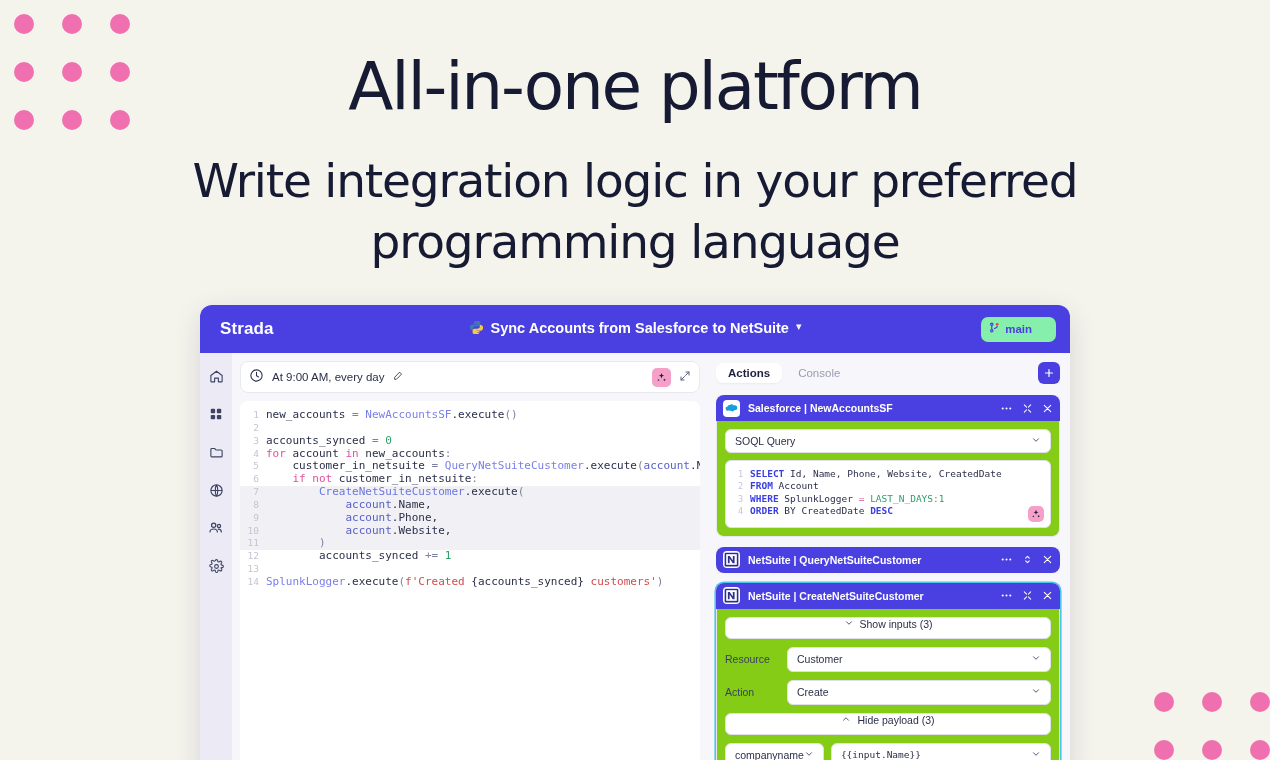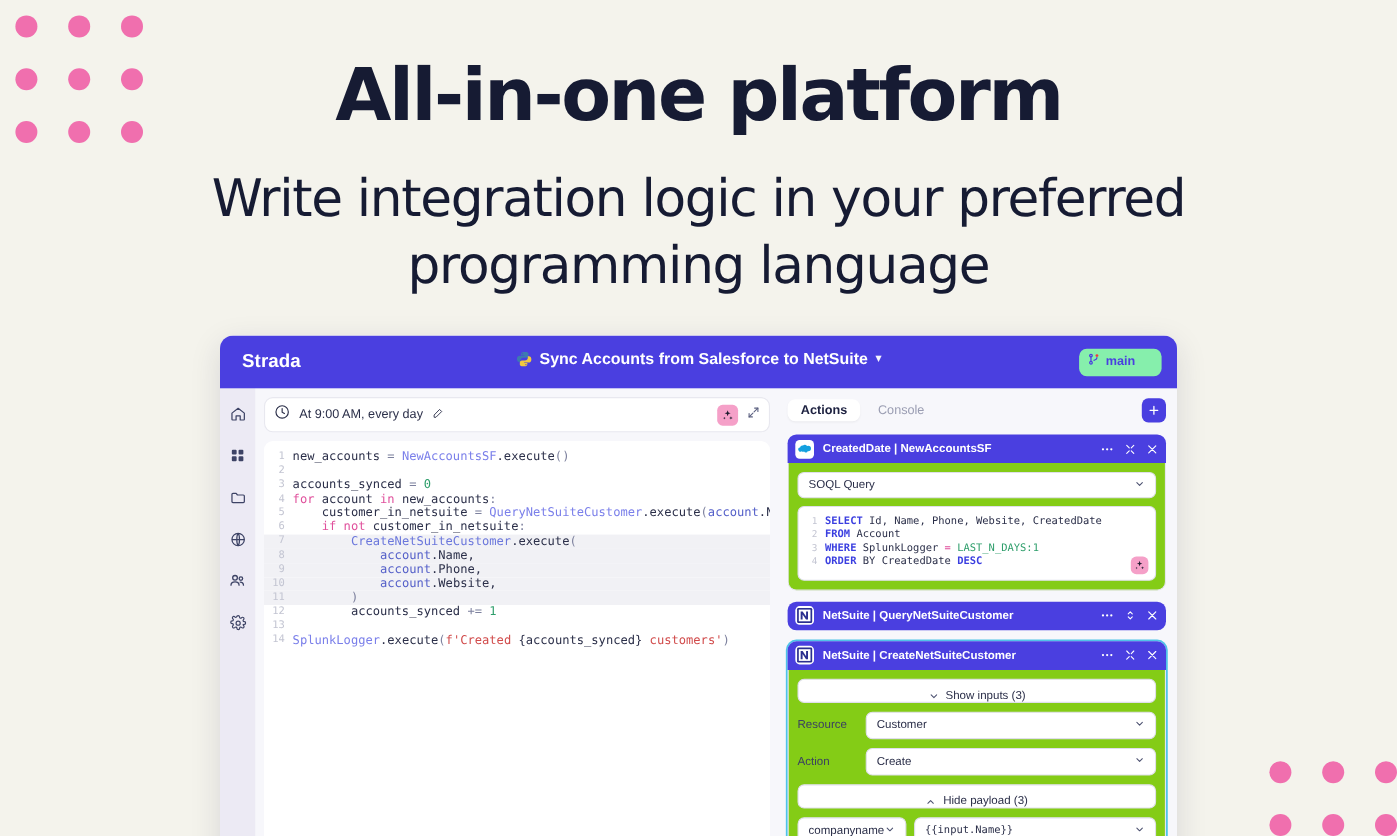--- a/index.html
+++ b/index.html
@@ -15,21 +15,21 @@
   #dots-tl { top: 0px; left: 0px; }
   #dots-br { bottom: -14px; right: -14px; }
   .dot { width: 20px; height: 20px; border-radius: 50%; }
   .dot-cell { width: 48px; height: 48px; display: flex; align-items: center; justify-content: center; }
 
   
   .hero { position: absolute; top: 0; left: 0; width: 1270px; text-align: center; }
   .hero h1 {
     font-size: 66px;
     line-height: 1;
-    font-weight: 700;
+    font-weight: 400;
     color: #161b33;
     letter-spacing: -2.2px;
     margin-top: 54px;
     font-family: "DejaVu Sans", sans-serif;
   }
   .hero h2 {
     font-size: 47px;
     line-height: 1.30;
     font-weight: 400;
     color: #161b33;
@@ -282,21 +282,21 @@
     border-radius: 5px;
     display: flex; align-items: center; justify-content: center;
     color: #1b1b2e;
   }
   .toggle-bar {
     background: #fff;
     border: 1px solid #dfdfea;
     border-radius: 6px;
     height: 22px;
     display: flex;
-    align-items: flex-end;
+    align-items: flex-start;
     justify-content: center;
     gap: 6px;
     font-size: 10.5px;
     color: #2b2f49;
   }
   .field-row { display: flex; align-items: center; gap: 8px; margin-top: 8px; }
   .field-label { width: 54px; flex: 0 0 54px; font-size: 10.5px; color: #3b4061; }
   .field-row .select-box { flex: 1 1 auto; height: 25px; }
   .payload-row { display: flex; align-items: center; gap: 7px; margin-top: 8px; }
   .payload-row .key { flex: 0 0 90px; }
@@ -494,21 +494,21 @@
         </div>
       </div>
       <div id="cards-host">
           <div class="card open">
             <div class="card-head">
               <div class="app-ico">
                 <svg width="15" height="15" viewBox="0 0 24 24">
                   <path d="M9.6 6.4a3.6 3.6 0 0 1 5.9.8 4 4 0 0 1 1.7-.4 4 4 0 1 1 0 8 3.9 3.9 0 0 1-.8-.1 2.9 2.9 0 0 1-5.2.6 3.3 3.3 0 0 1-1.4.3 3.4 3.4 0 0 1-2.2-.8 3.1 3.1 0 1 1-2.3-5.6 3.7 3.7 0 0 1 4.3-2.8z" fill="#14a0df"></path>
                 </svg>
               </div>
-              <span class="card-title">CreatedDate | NewAccountsSF</span>
+              <span class="card-title">Salesforce | NewAccountsSF</span>
               <div class="card-actions">
                 <span style="display: flex;">
                   <svg width="13" height="13" viewBox="0 0 24 24" fill="currentColor">
                     <circle cx="5" cy="12" r="1.9"></circle>
                     <circle cx="12" cy="12" r="1.9"></circle>
                     <circle cx="19" cy="12" r="1.9"></circle>
                   </svg>
                 </span>
                 <span style="display: flex;">
                   <svg width="11" height="11" viewBox="0 0 24 24" fill="none" stroke="currentColor" stroke-width="2.2" stroke-linecap="round" stroke-linejoin="round">

